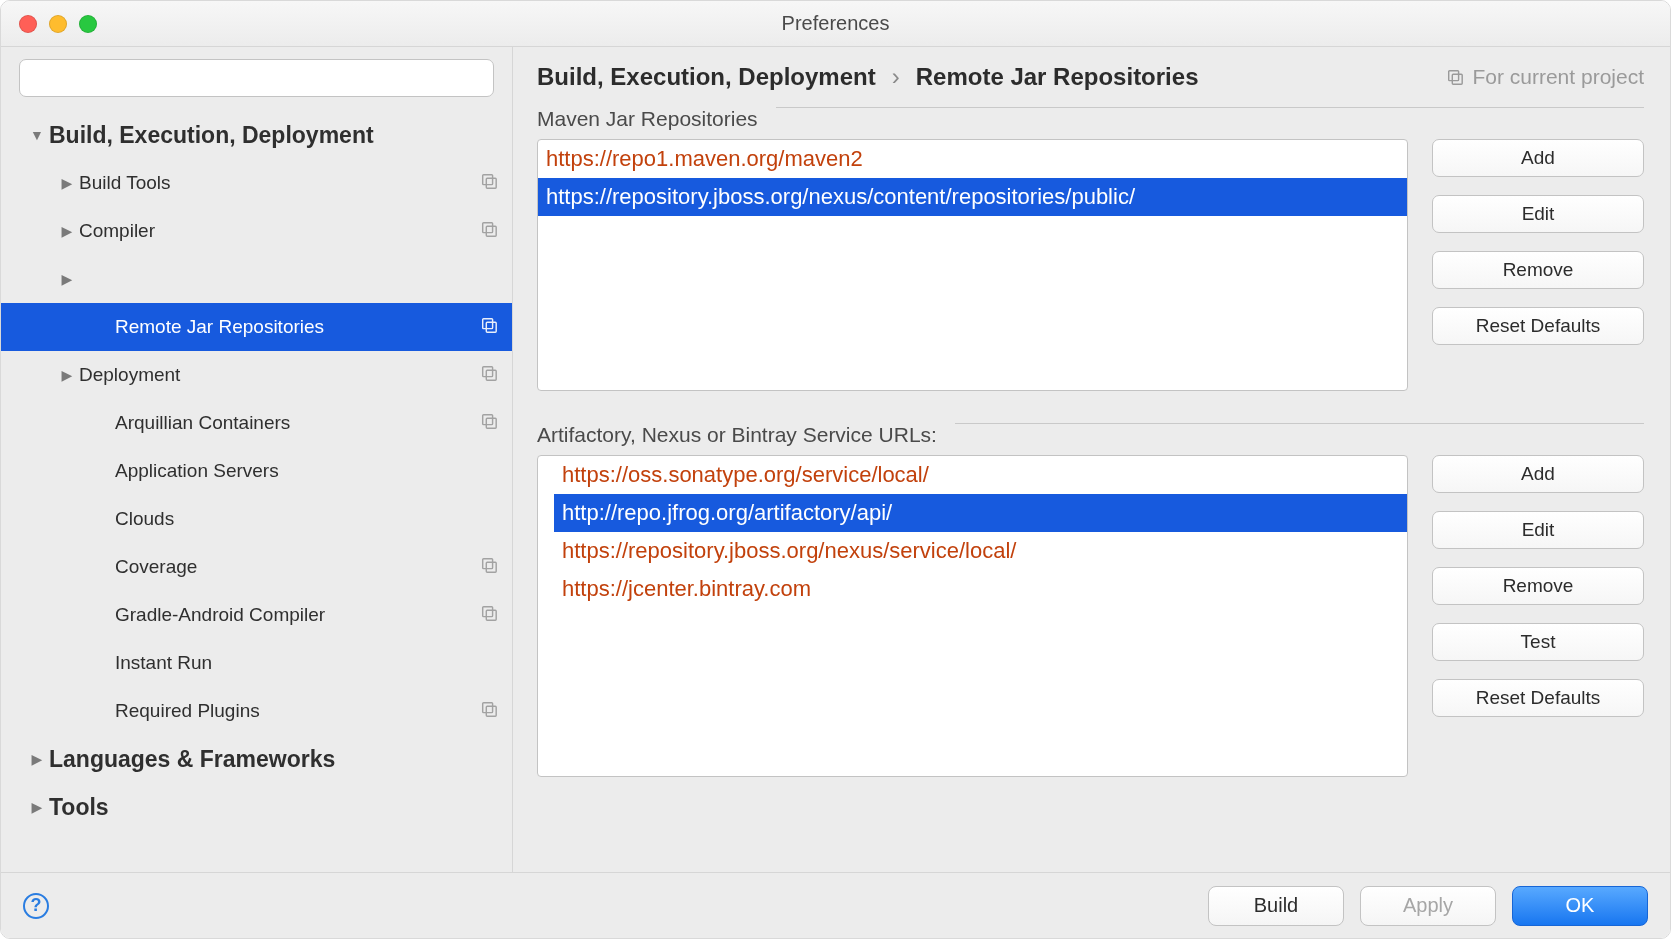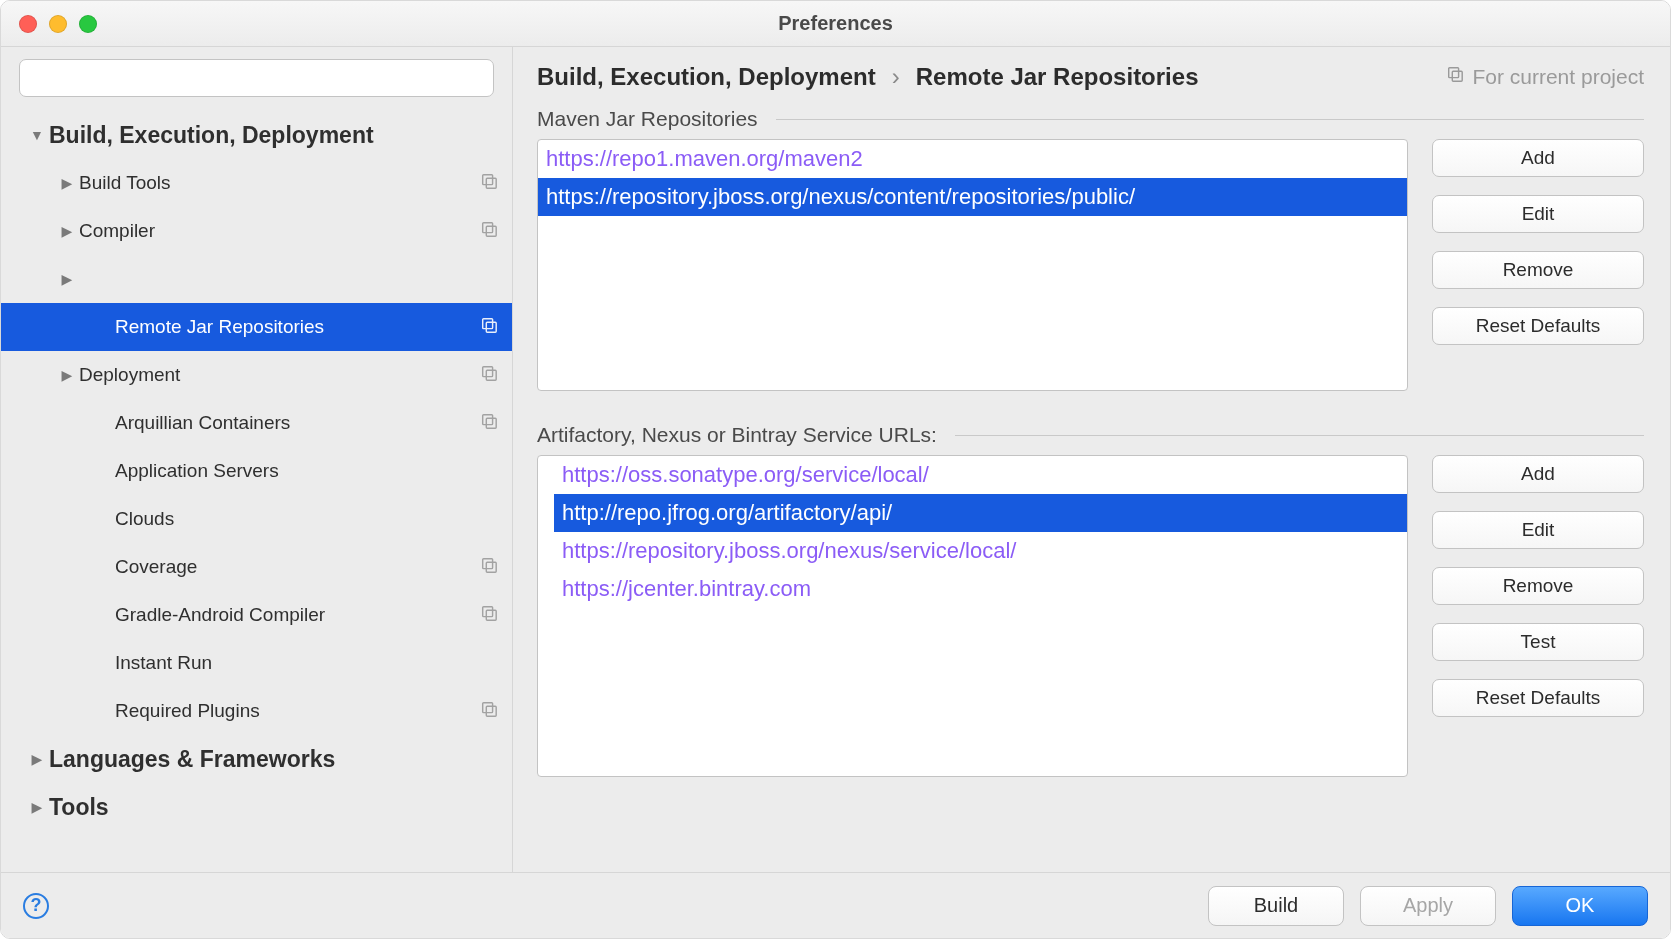--- a/index.html
+++ b/index.html
@@ -24,21 +24,21 @@
   border-bottom:1px solid #d6d6d6;
   display:flex;
   align-items:center;
   position:relative;
 }
 .traffic-lights { display:flex; gap:12px; padding-left:18px; }
 .tl { width:18px; height:18px; border-radius:50%; }
 .tl-red{ background:#ff5f57; box-shadow:inset 0 0 0 1px rgba(0,0,0,.12);}
 .tl-yellow{ background:#febc2e; box-shadow:inset 0 0 0 1px rgba(0,0,0,.12);}
 .tl-green{ background:#28c840; box-shadow:inset 0 0 0 1px rgba(0,0,0,.12);}
-.window-title { position:absolute; left:0; right:0; text-align:center; font-size:20px; color:#4a4a4a;font-weight:bold; }
+.window-title { position:absolute; left:0; right:0; text-align:center; font-size:20px; color:#4a4a4a; }
 
 
 .main { flex:1; display:flex; min-height:0; background:#ececec;}
 
 
 .sidebar {
   width:512px;
   background:#ececec;
   border-right:1px solid #d6d6d6;
   display:flex;
@@ -91,42 +91,42 @@
   flex:1;
   background:#ececec;
   display:flex;
   flex-direction:column;
   padding:16px 26px 0 24px;
   min-width:0;
 }
 .breadcrumb-row { display:flex; align-items:center; margin-bottom:16px; }
 .breadcrumb { display:flex; align-items:center; gap:16px; font-size:24px; font-weight:700; color:#2c2c2c; flex:1; min-width:0; flex-wrap:wrap;}
 .breadcrumb .sep { font-weight:400; color:#8a8a8a; }
-.scope { display:flex; align-items:flex-start; gap:8px; color:#9a9a9a; font-size:21px; }
+.scope { display:flex; align-items:center; gap:8px; color:#9a9a9a; font-size:21px; }
 .scope svg.copy-icn rect{ stroke:#9a9a9a; }
 
 .section { margin-bottom:32px; display:flex; flex-direction:column; }
 .section-header {
-  display:flex; align-items:center; color:#4a4a4a; font-size:21px; margin-bottom:8px;
+  display:flex; align-items:flex-start; color:#4a4a4a; font-size:21px; margin-bottom:8px;
 }
 .section-header .line { flex:1; height:1px; background:#c9c9c9; margin-left:18px; }
 .section-body { display:flex; gap:24px; align-items:flex-start; }
 .listbox {
   flex:1;
   background:#fff;
   border:1px solid #c3c3c3;
   border-radius:4px;
   overflow:hidden;
 }
 .listbox.lb1 { height:252px; }
 .listbox.lb2 { height:322px;padding-left:16px; }
 .list-row {
   padding:4px 8px;
   font-size:22px;
-  color:#8b5cf6;
+  color:#c2410c;
   line-height:30px;
   cursor:default;
   white-space:nowrap; overflow:hidden; text-overflow:ellipsis;
 }
 .list-row.selected { background:#175ade; color:#fff; }
 .btn-col { display:flex; flex-direction:column; gap:18px; width:212px; }
 .btn {
   height:38px;
   background:linear-gradient(#ffffff,#f6f6f6);
   border:1px solid #c3c3c3;

